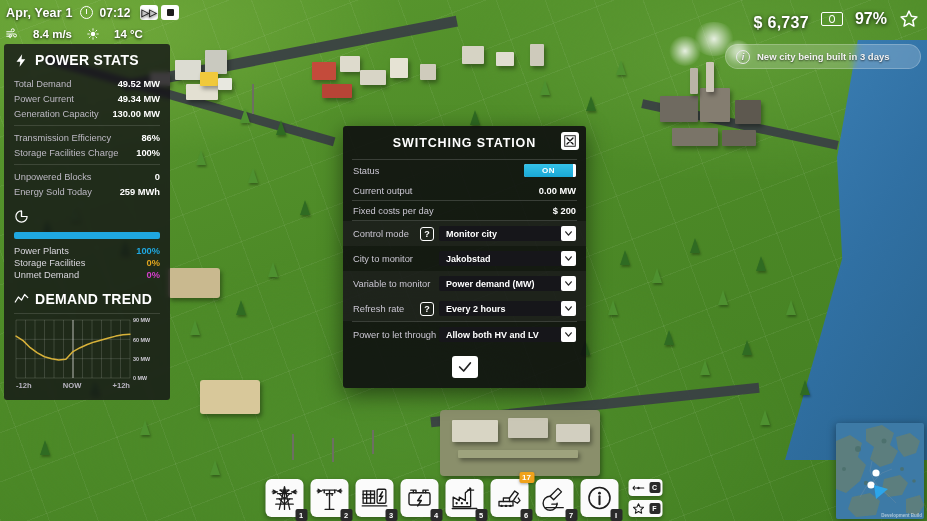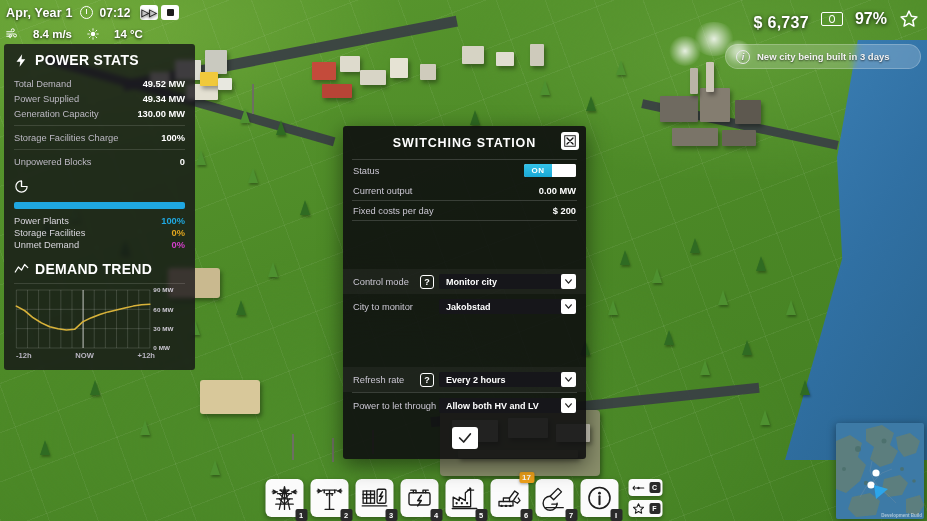--- a/index.html
+++ b/index.html
@@ -93,21 +93,21 @@
     width: 18px; height: 15px; background: #fff; border-radius: 3px;
     display: flex; align-items: center; justify-content: center;
     color: #1d1d1d; font-size: 9px;
   }
   .spd .ff { font-size: 10px; line-height: 1; }
   .spd .sq { width: 7px; height: 7px; background: #1d1d1d; border-radius: 1px; }
   .wind-row { font-size: 11.5px; display: flex; align-items: center; gap: 15px; }
 
   
   #statpanel {
-    position: absolute; left: 4px; top: 44px; width: 191px; z-index: 25;
+    position: absolute; left: 4px; top: 44px; width: 166px; z-index: 25;
     background: rgba(18,16,22,0.78);
     border-radius: 3px;
     color: #d9d6de;
     padding: 8px 10px 10px 10px;
     font-size: 9.5px;
     backdrop-filter: blur(2px);
   }
   .sec-head {
     display: flex; align-items: center; gap: 6px;
     color: #fff; font-size: 14px; font-weight: bold; letter-spacing: .3px;
@@ -162,32 +162,32 @@
     display: flex; align-items: center; justify-content: center;
   }
   .dlg-close svg { width: 12px; height: 12px; }
   .dlg-sep { height: 1px; background: rgba(255,255,255,.16); margin: 0 9px; }
   .drow {
     display: flex; align-items: center; justify-content: space-between;
     padding: 4px 10px; min-height: 19px; font-size: 9.3px;
   }
   .drow .dlabel { color: #cac6d2; }
   .drow .dval { color: #fff; font-weight: bold; font-size: 9.3px; }
-  .drow.alt { background: rgba(255,255,255,.045); margin-top: 48px; }
+  .drow.alt { background: rgba(255,255,255,.045); }
   .drow.tall { min-height: 22px; padding: 5px 10px; }
 
   
   .toggle {
     width: 52px; height: 13px; border-radius: 2px; background: #e8e8ec;
     display: flex; align-items: center; cursor: pointer; overflow: hidden;
   }
   .toggle .on-part {
     background: linear-gradient(180deg,#34c2e8,#1aa8d6);
     color: #fff; font-size: 8px; font-weight: bold; letter-spacing: .5px;
-    height: 100%; width: 28px; display: flex; align-items: center; justify-content: center;
+    height: 100%; width: 49px; display: flex; align-items: center; justify-content: center;
   }
   .toggle .knob { flex: 1; background: #fff; height: 100%; }
 
   
   .ctrl-right { display: flex; align-items: center; gap: 5px; }
   .helpbtn {
     width: 14px; height: 14px; border: 1.3px solid #fff; border-radius: 3px;
     color: #fff; font-size: 9px; font-weight: bold;
     display: flex; align-items: center; justify-content: center; cursor: pointer;
     flex: 0 0 auto;
@@ -453,40 +453,48 @@
         </svg>
     </span>
     <span>POWER STATS</span>
   </div>
 
   <div class="srow">
     <span class="lbl">Total Demand</span>
     <span class="val">49.52 MW</span>
   </div>
   <div class="srow">
-    <span class="lbl">Power Supplied</span>
+    <span class="lbl">Power Current</span>
     <span class="val">49.34 MW</span>
   </div>
   <div class="srow">
     <span class="lbl">Generation Capacity</span>
     <span class="val">130.00 MW</span>
   </div>
 
   <div class="sdiv"></div>
 
   <div class="srow">
+    <span class="lbl">Transmission Efficiency</span>
+    <span class="val">86%</span>
+  </div>
+  <div class="srow">
     <span class="lbl">Storage Facilities Charge</span>
     <span class="val">100%</span>
   </div>
 
   <div class="sdiv"></div>
 
   <div class="srow">
     <span class="lbl">Unpowered Blocks</span>
     <span class="val">0</span>
+  </div>
+  <div class="srow">
+    <span class="lbl">Energy Sold Today</span>
+    <span class="val">259 MWh</span>
   </div>
 
   <div class="sec-head mt">
     <span class="hico">
       <svg viewBox="0 0 24 24">
           <path d="M12 3a9 9 0 1 0 9 9h-9z" fill="none" stroke="#fff" stroke-width="1.9" stroke-linejoin="round"></path>
           <path d="M12 3v9h9" fill="none" stroke="#fff" stroke-width="1.9"></path>
         </svg>
     </span>
   </div>
@@ -610,20 +618,33 @@
         <span class="ddtext">Jakobstad</span>
         <span class="chev">
           <svg viewBox="0 0 16 16">
               <path d="M3 5l5 6 5-6" fill="none" stroke="#222" stroke-width="2.2" stroke-linecap="round" stroke-linejoin="round"></path>
             </svg>
         </span>
       </span>
     </span>
   </div>
 
+  <div class="drow alt tall">
+    <span class="dlabel">Variable to monitor</span>
+    <span class="ctrl-right">
+      <span class="dd dd-wide">
+        <span class="ddtext">Power demand (MW)</span>
+        <span class="chev">
+          <svg viewBox="0 0 16 16">
+              <path d="M3 5l5 6 5-6" fill="none" stroke="#222" stroke-width="2.2" stroke-linecap="round" stroke-linejoin="round"></path>
+            </svg>
+        </span>
+      </span>
+    </span>
+  </div>
 
 
   <div class="drow alt tall">
     <span class="dlabel">Refresh rate</span>
     <span class="ctrl-right">
       <span class="helpbtn">?</span>
       <span class="dd dd-wide">
         <span class="ddtext">Every 2 hours</span>
         <span class="chev">
           <svg viewBox="0 0 16 16">

